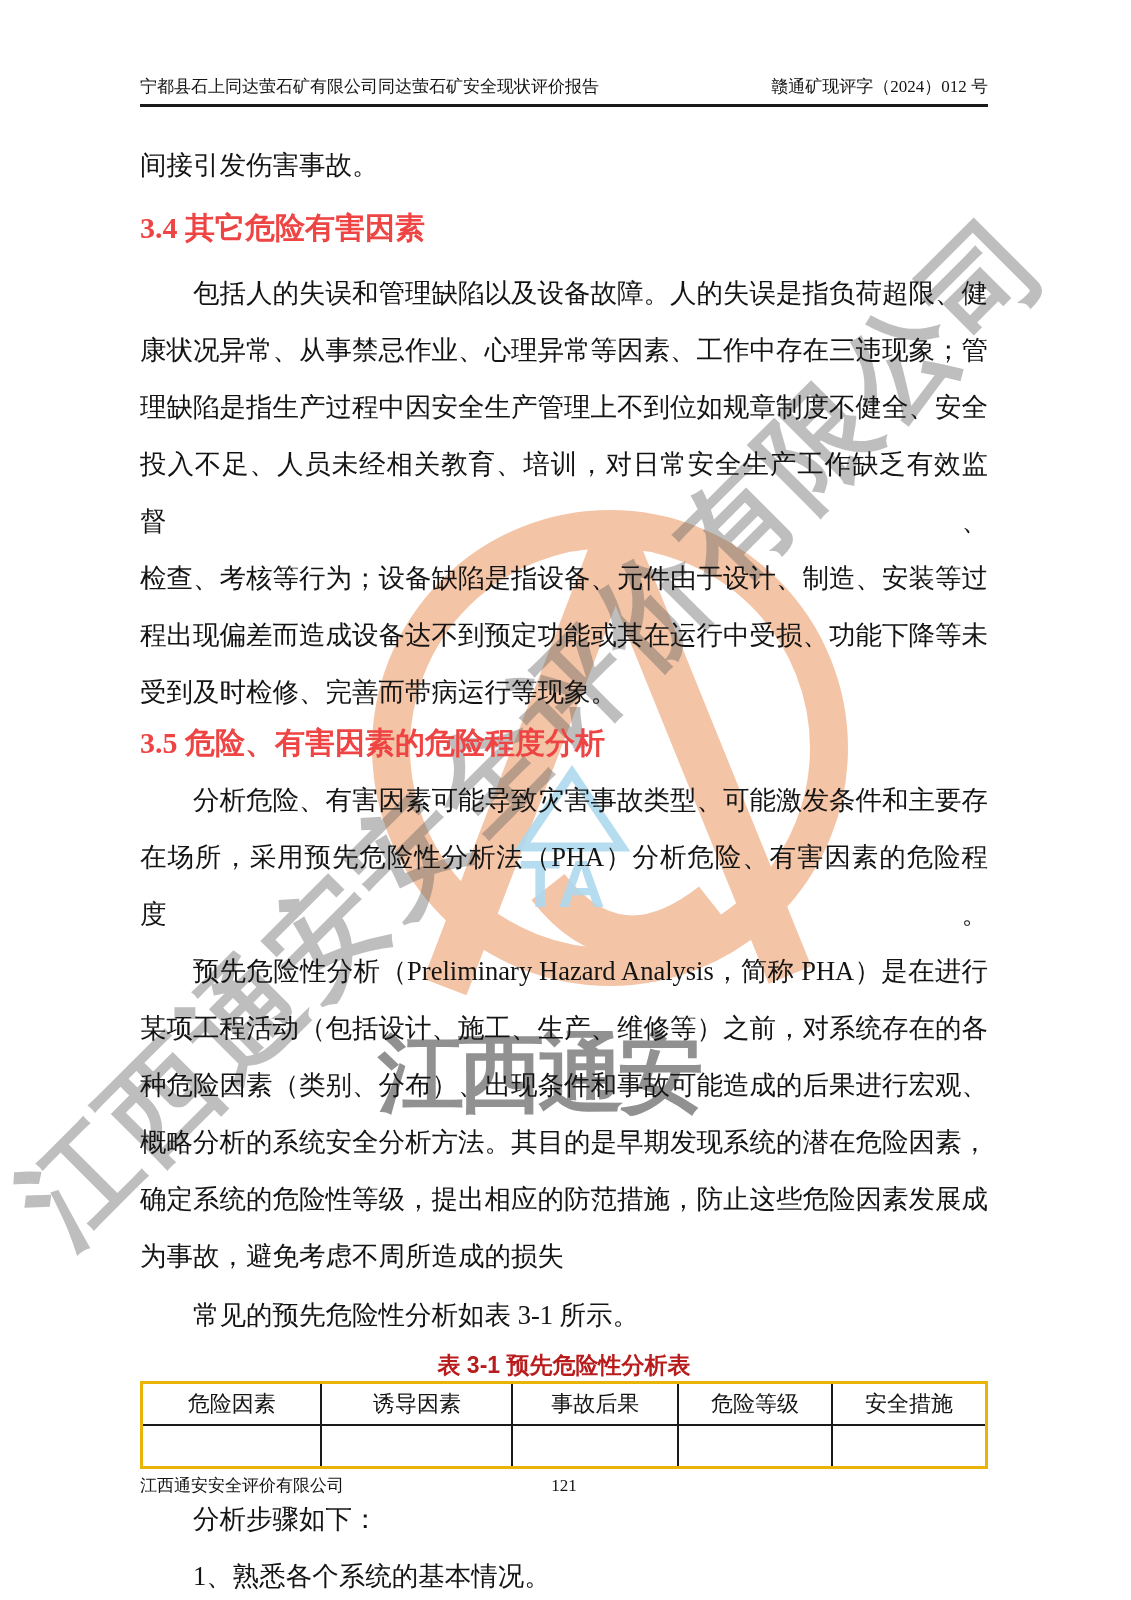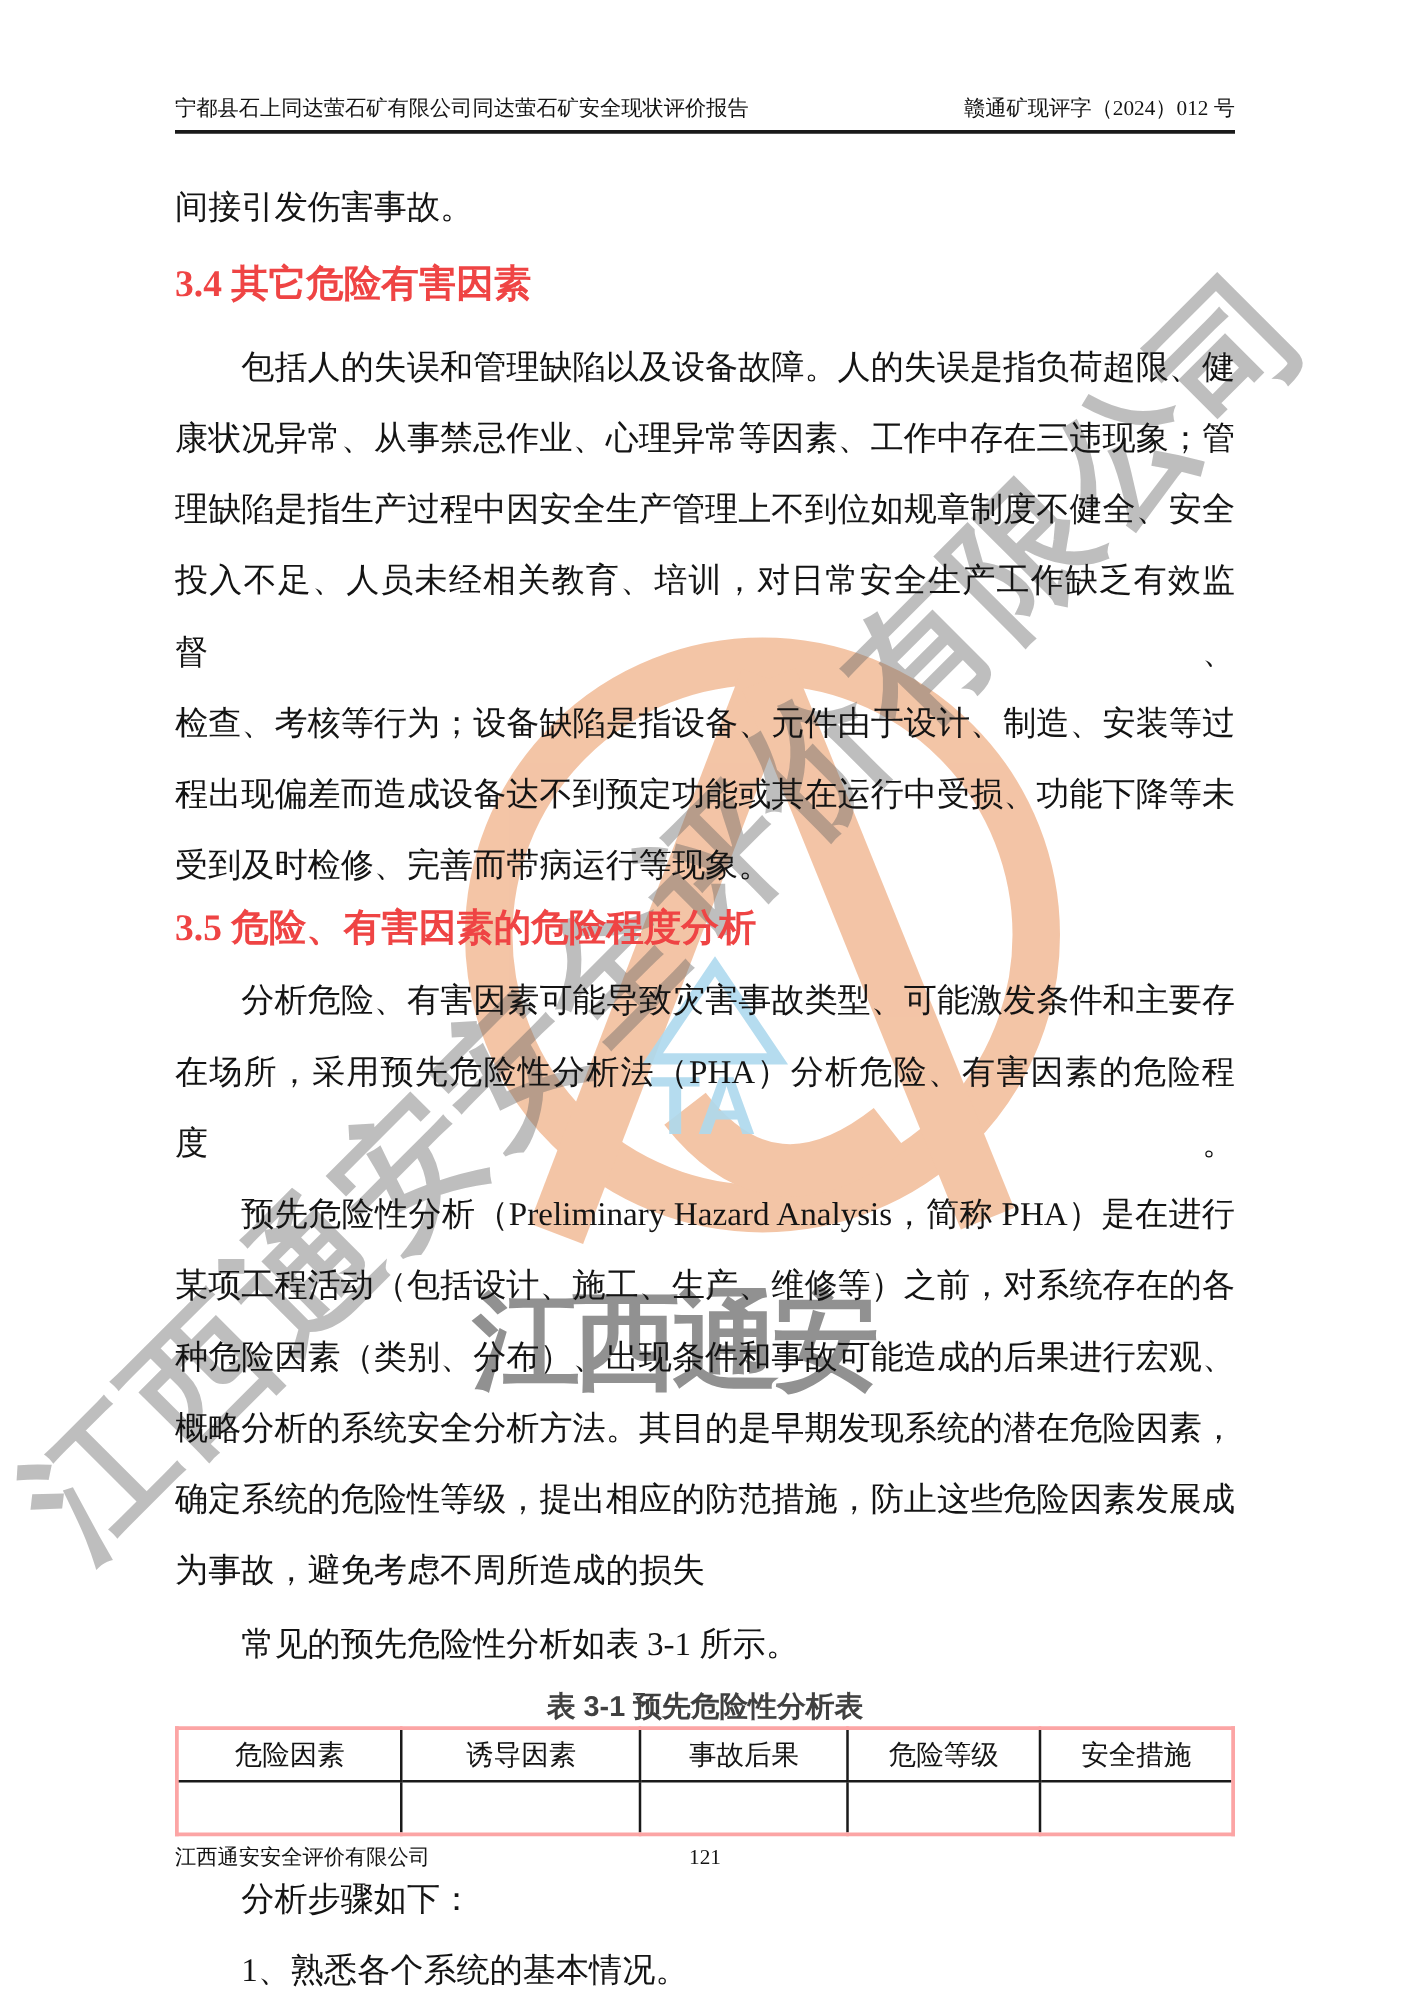--- a/index.html
+++ b/index.html
@@ -34,25 +34,25 @@
          font-size:30px;line-height:44px;color:#ef4444;}
   #h34{margin-top:12px;}
   #h35{margin-top:0px;}
   #intro{margin-top:30px;}
   #p34{margin-top:15px;}
   #p35a{margin-top:7px;font-family:Liberation Serif, serif;}
   #p35b{margin-top:0px;}
   #p35c{margin-top:2px;}
 
   .tbl-caption{margin-top:6px;text-align:center;font-family:"Liberation Sans",sans-serif;
-      font-weight:bold;font-size:23px;line-height:30px;color:#404040;}
+      font-weight:bold;font-size:23px;line-height:30px;color:#b91c1c;}
   table.pha{width:100%;border-collapse:collapse;margin-top:1px;}
   table.pha th,table.pha td{border:2px solid #1a1a1a;font-weight:normal;
       font-size:22px;text-align:center;}
-  table.pha{border:3px solid #fca5a5;}
+  table.pha{border:3px solid #eab308;}
   table.pha th{height:38px;}
   table.pha td{height:38px;}
 
   #steps-lead{margin-top:22px;}
 
   .ftr{position:absolute;left:140px;right:143px;top:1476px;font-size:17px;line-height:20px;}
   .ftr .company{position:absolute;left:0;top:0;}
   .ftr .pageno{position:absolute;left:0;right:0;text-align:center;top:0;}
 </style>
 </head>

